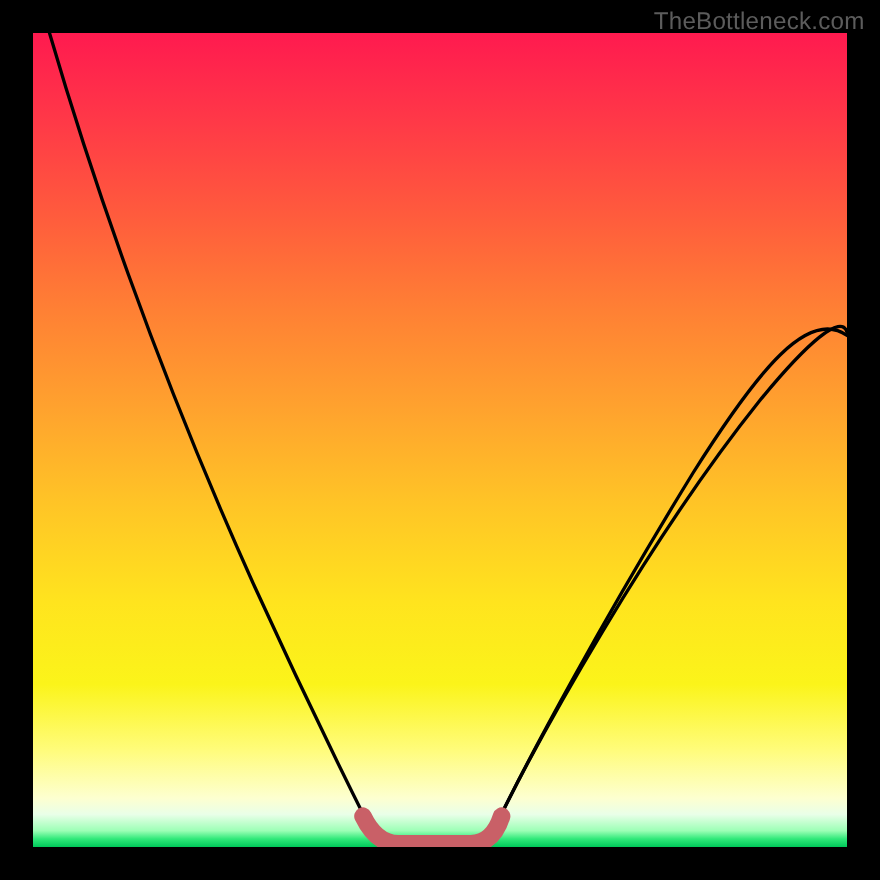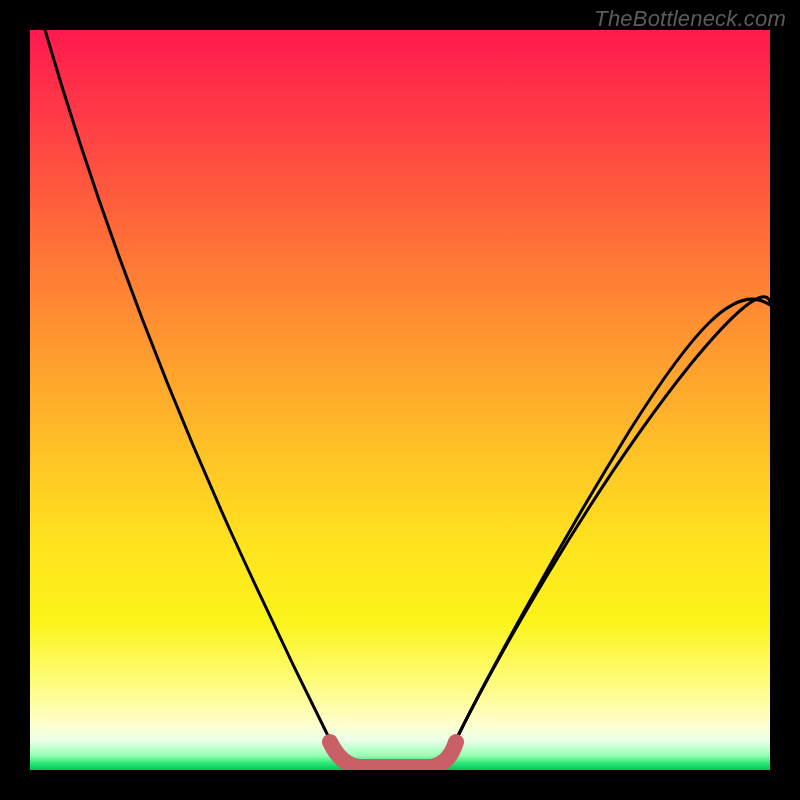--- a/index.html
+++ b/index.html
@@ -8,21 +8,20 @@
     width: 800px;
     height: 800px;
     background: #000;
     font-family: Arial, Helvetica, sans-serif;
     overflow: hidden;
   }
   .wrap {
     position: relative;
     width: 800px;
     height: 800px;
-    font-style: italic;
   }
   .watermark {
     position: absolute;
     top: 6px;
     right: 14px;
     color: #5c5c5c;
     font-size: 22px;
     letter-spacing: 0.2px;
     z-index: 4;
     font-weight: 500;

